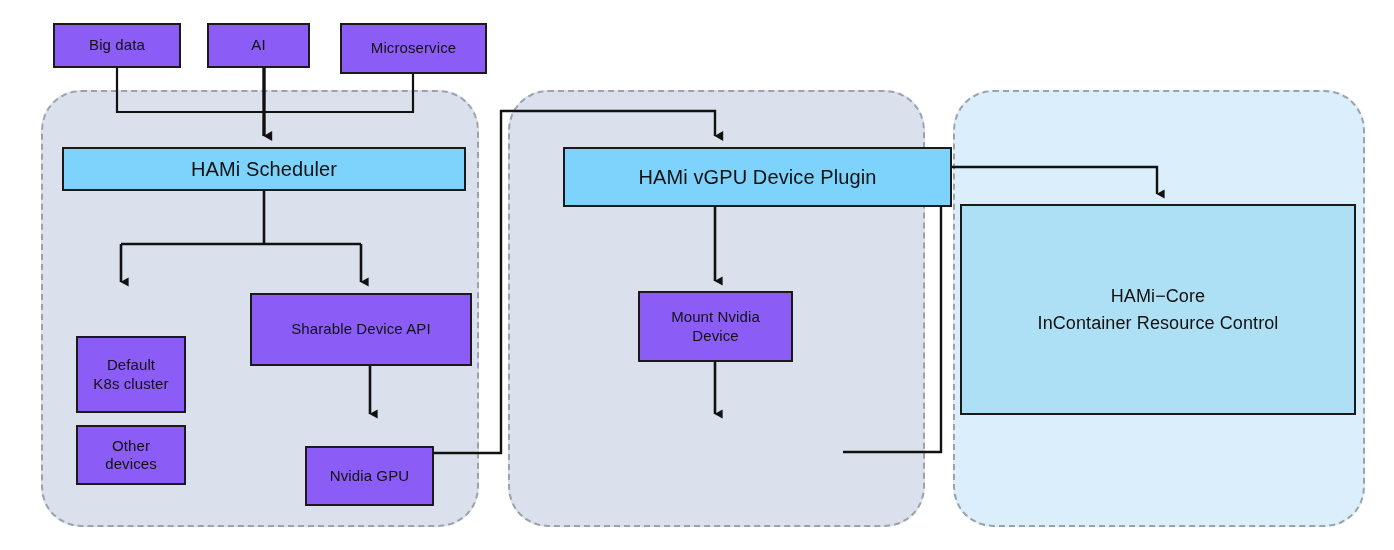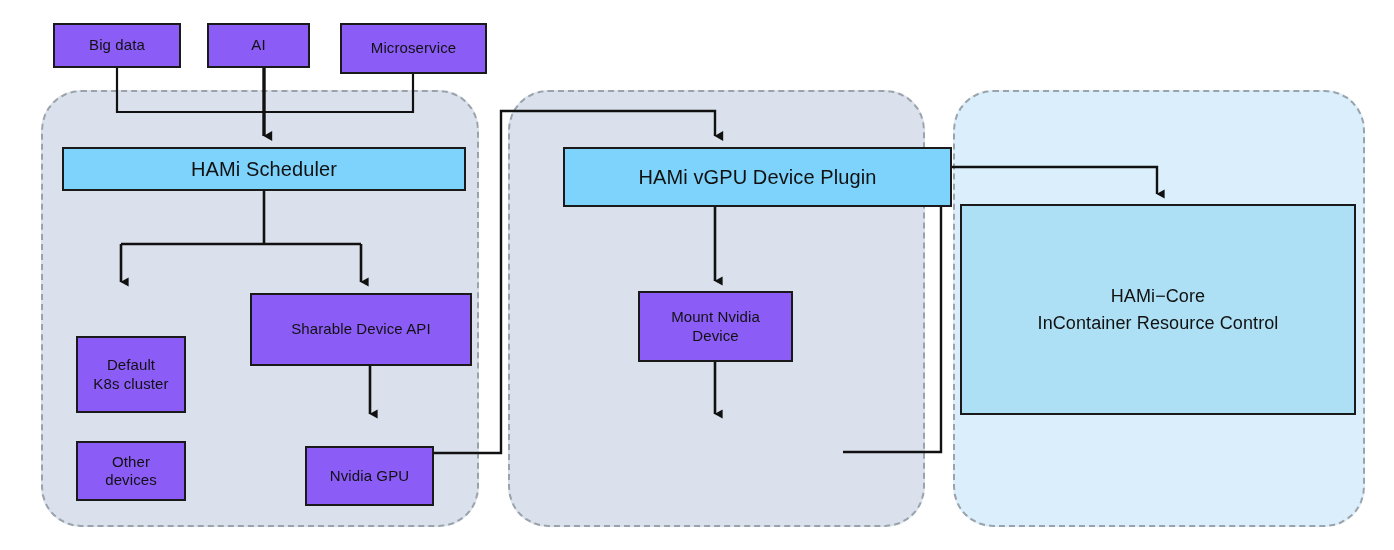--- a/index.html
+++ b/index.html
@@ -129,21 +129,21 @@
 
   <div class="node small" style="left:53px; top:23px; width:128px; height:45px;">Big data</div>
   <div class="node small" style="left:207px; top:23px; width:103px; height:45px;">AI</div>
   <div class="node small" style="left:340px; top:23px; width:147px; height:51px;">Microservice</div>
 
   <div class="node header" style="left:62px; top:147px; width:404px; height:44px;">HAMi Scheduler</div>
 
   <div class="node small" style="left:76px; top:293px; width:110px; height:77px;margin-top:43px;">Default
 K8s cluster</div>
   <div class="node small" style="left:250px; top:293px; width:222px; height:73px;">Sharable Device API</div>
-  <div class="node small" style="left:76px; top:425px; width:110px; height:60px;margin-top:16px;">Other
+  <div class="node small" style="left:76px; top:425px; width:110px; height:60px;">Other
 devices</div>
   <div class="node small" style="left:305px; top:446px; width:129px; height:60px;">Nvidia GPU</div>
 
   <div class="node header" style="left:521px; top:147px; width:389px; height:60px;margin-left:42px;">HAMi vGPU Device Plugin</div>
 
   <div class="node small" style="left:638px; top:291px; width:155px; height:71px;">Mount Nvidia
 Device</div>
 
   <div class="node core" style="left:960px; top:204px; width:396px; height:211px;">HAMi−Core
 InContainer Resource Control</div>

